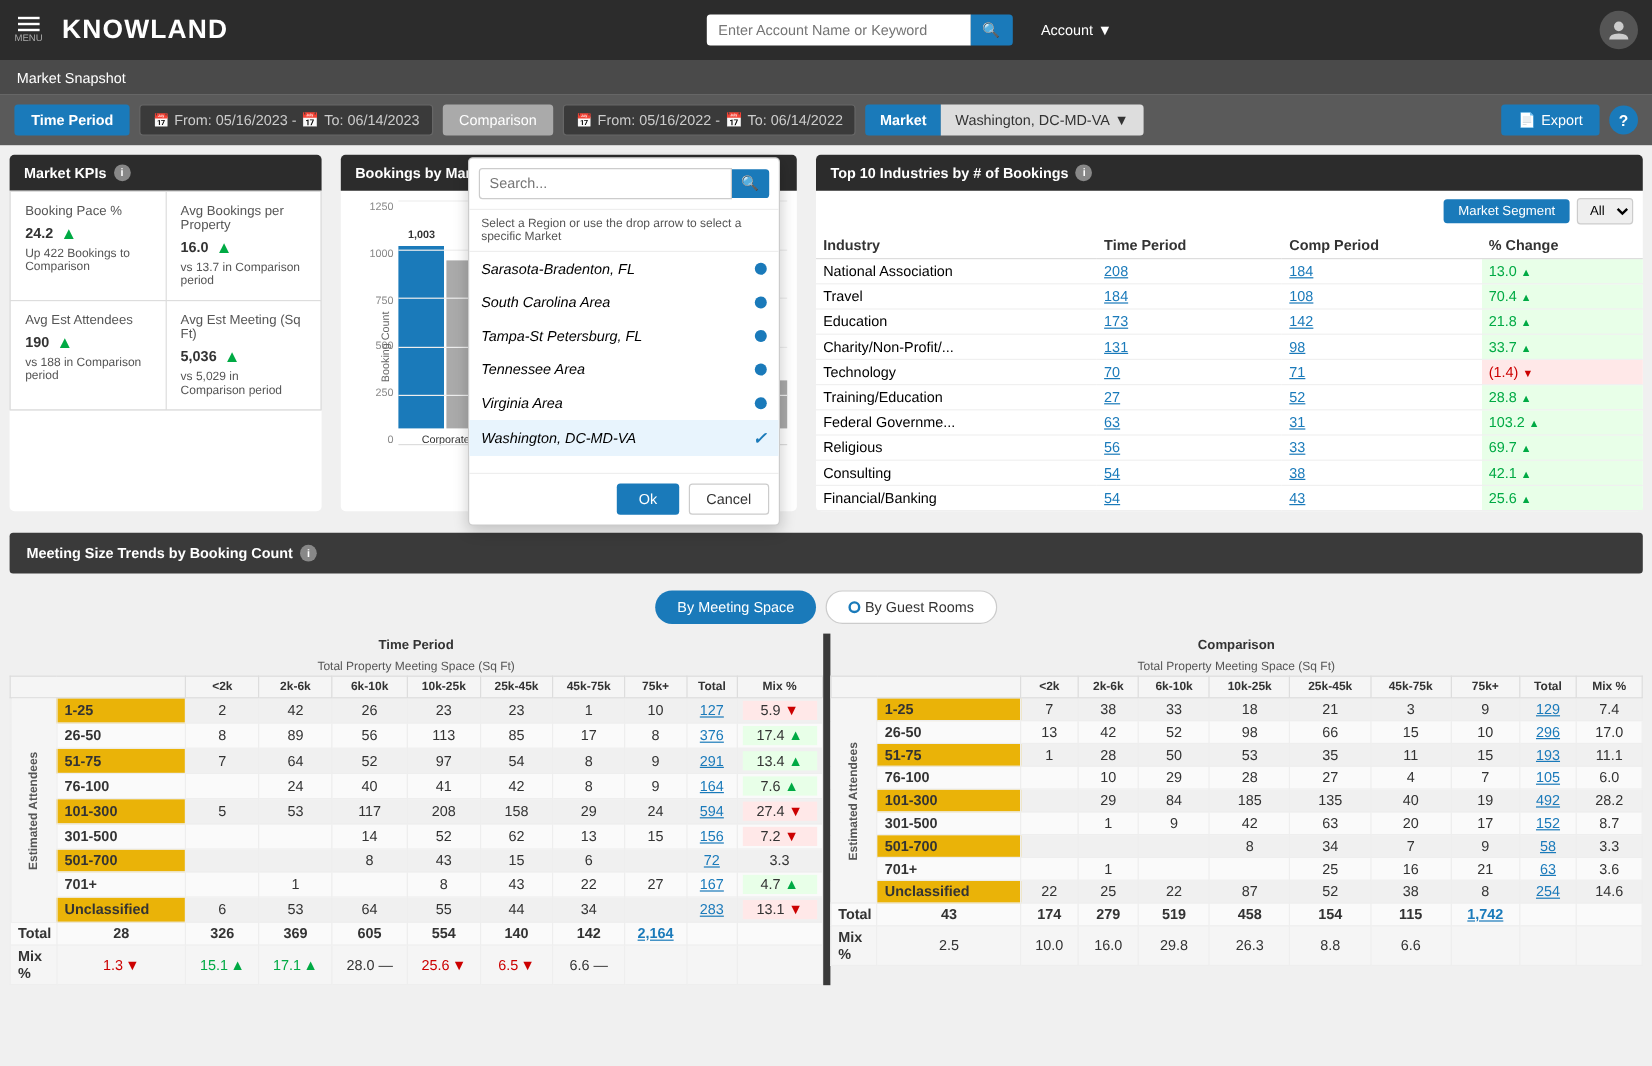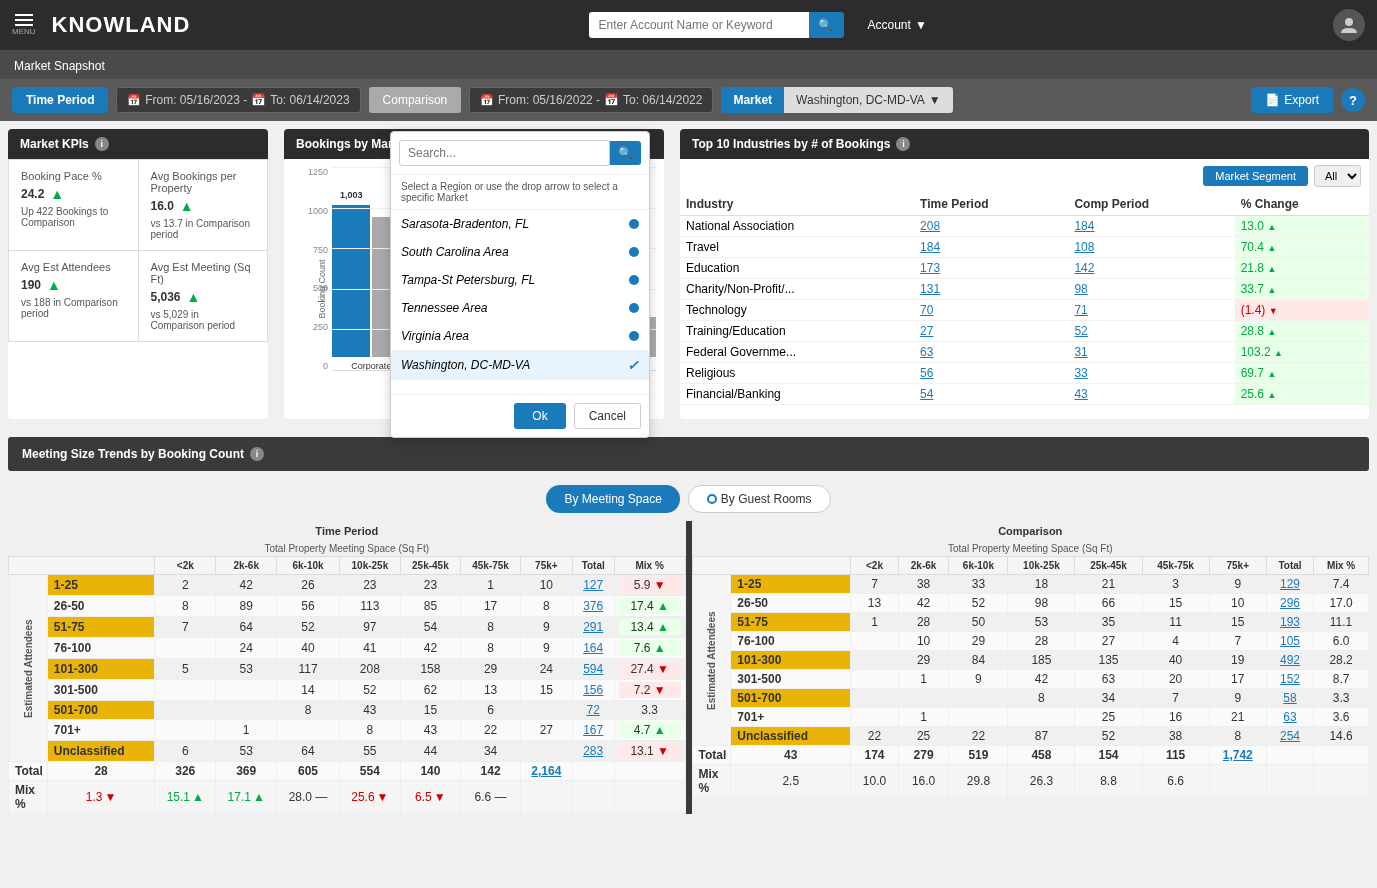--- a/index.html
+++ b/index.html
@@ -403,20 +403,29 @@
       <span class="change-pos">103.2</span>
       <span style="color:#00aa44;font-size:9px;">▲</span>
     </td>
   </tr>
           <tr>
     <td>Religious</td>
     <td><a class="link-blue">56</a></td>
     <td><a class="link-blue">33</a></td>
     <td style="background:#e8ffe8;">
       <span class="change-pos">69.7</span>
+      <span style="color:#00aa44;font-size:9px;">▲</span>
+    </td>
+  </tr>
+          <tr>
+    <td>Consulting</td>
+    <td><a class="link-blue">54</a></td>
+    <td><a class="link-blue">38</a></td>
+    <td style="background:#e8ffe8;">
+      <span class="change-pos">42.1</span>
       <span style="color:#00aa44;font-size:9px;">▲</span>
     </td>
   </tr>
           <tr>
     <td>Financial/Banking</td>
     <td><a class="link-blue">54</a></td>
     <td><a class="link-blue">43</a></td>
     <td style="background:#e8ffe8;">
       <span class="change-pos">25.6</span>
       <span style="color:#00aa44;font-size:9px;">▲</span>

